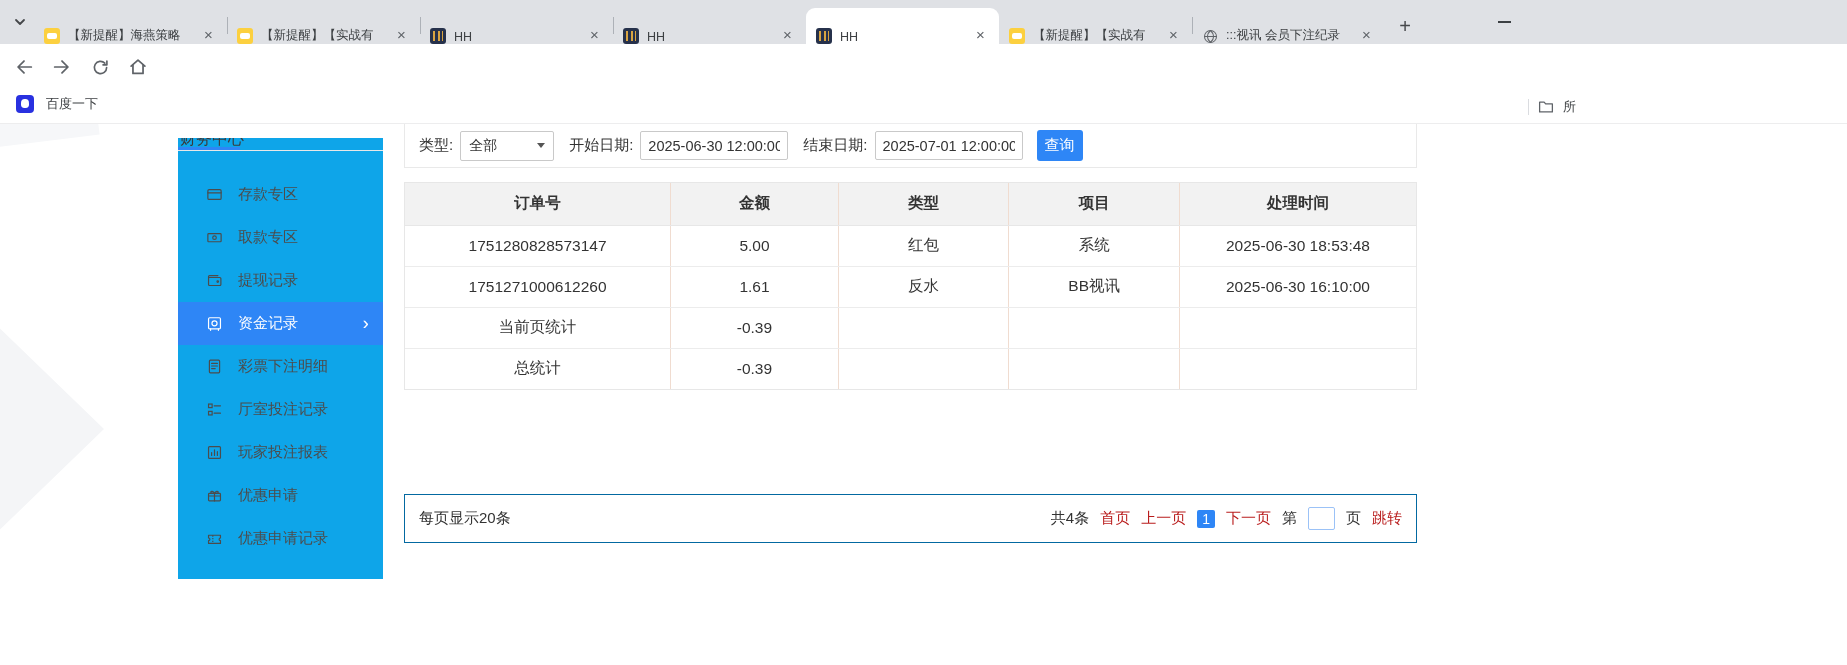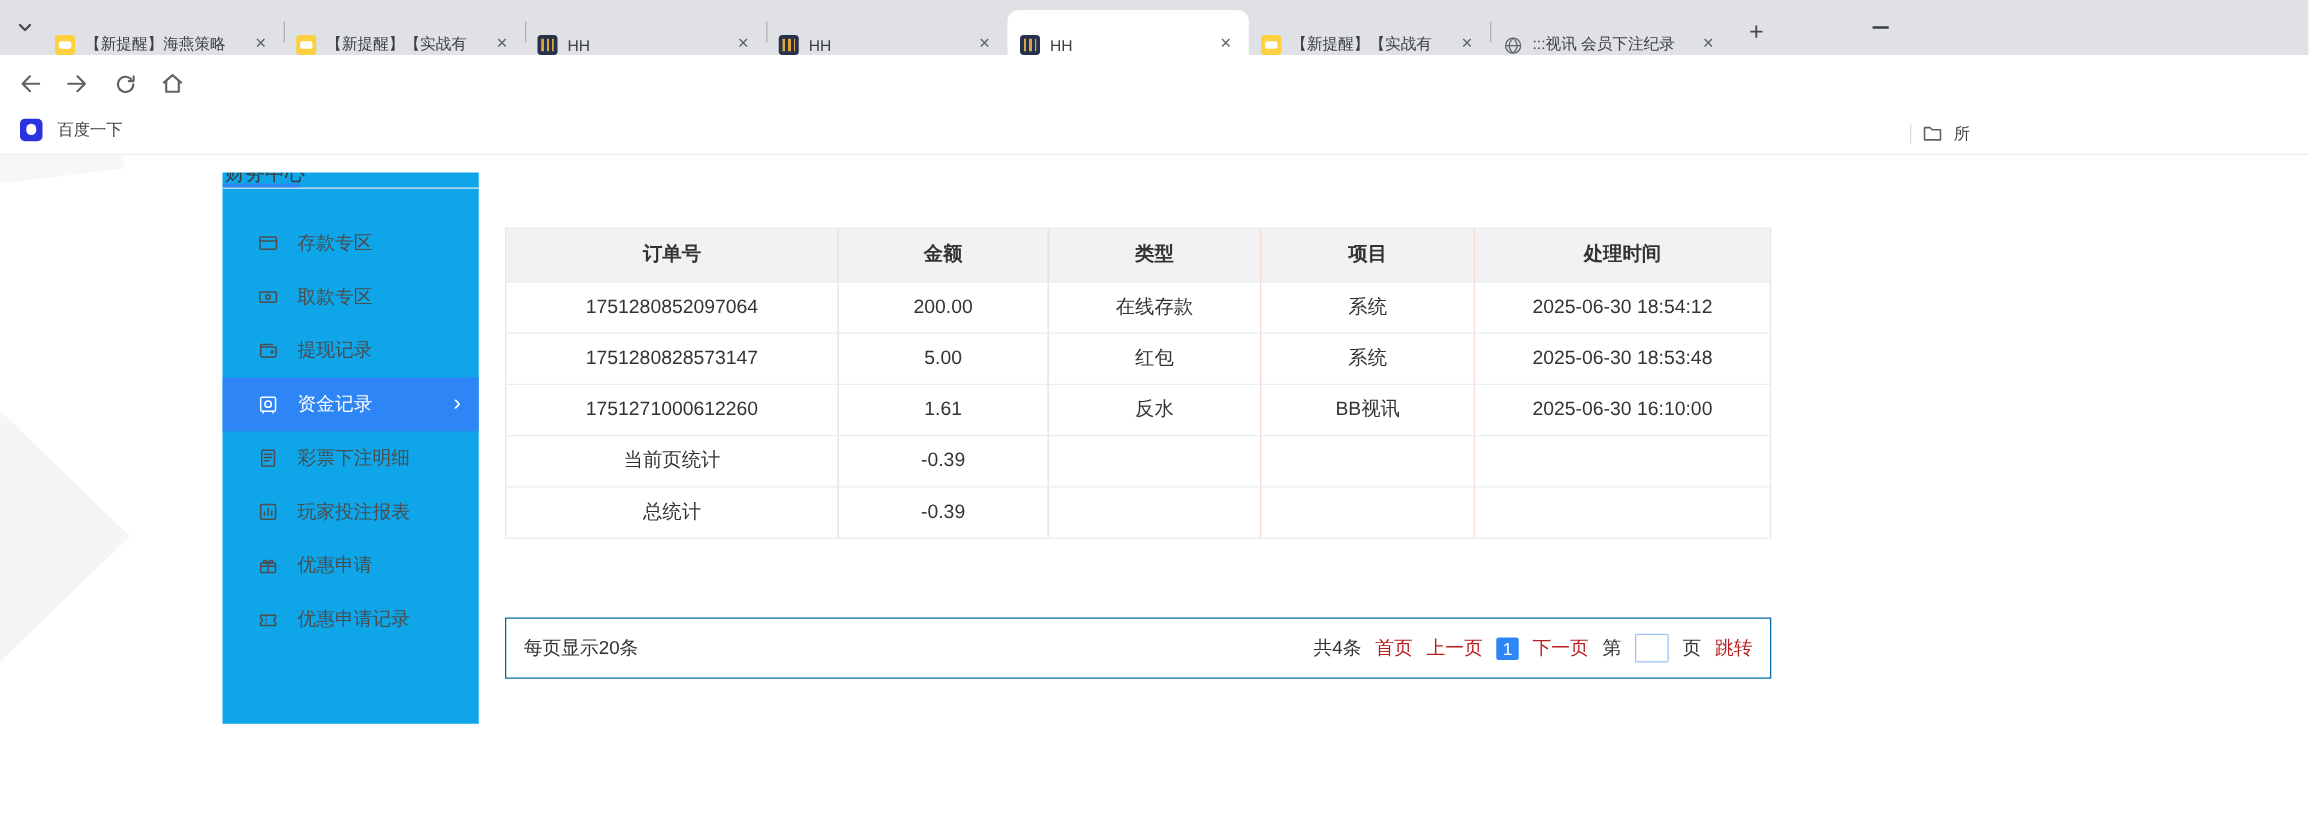--- a/index.html
+++ b/index.html
@@ -282,20 +282,28 @@
         </div>
         <div class="sb-item">
           <svg width="17" height="17" viewBox="0 0 20 20" fill="none" stroke="currentColor" stroke-width="1.4" stroke-linecap="round">
               <rect x="4" y="2.6" width="12" height="14.8" rx="1.2"></rect>
               <path d="M6.6 6.4h6.8M6.6 9.4h6.8M6.6 12.4h4.2"></path>
             </svg>
           <span>彩票下注明细</span>
         </div>
         <div class="sb-item">
           <svg width="17" height="17" viewBox="0 0 20 20" fill="none" stroke="currentColor" stroke-width="1.4" stroke-linecap="round">
+              <rect x="3" y="3.6" width="4.2" height="4.2"></rect>
+              <rect x="3" y="12.2" width="4.2" height="4.2"></rect>
+              <path d="M9.6 5.7H17M9.6 14.3H17"></path>
+            </svg>
+          <span>厅室投注记录</span>
+        </div>
+        <div class="sb-item">
+          <svg width="17" height="17" viewBox="0 0 20 20" fill="none" stroke="currentColor" stroke-width="1.4" stroke-linecap="round">
               <rect x="3" y="3" width="14" height="14" rx="1.2"></rect>
               <path d="M6.6 13.4V10M10 13.4V6.8M13.4 13.4V9"></path>
             </svg>
           <span>玩家投注报表</span>
         </div>
         <div class="sb-item">
           <svg width="17" height="17" viewBox="0 0 20 20" fill="none" stroke="currentColor" stroke-width="1.4" stroke-linecap="round" stroke-linejoin="round">
               <rect x="3" y="7.6" width="14" height="8.8" rx="1"></rect>
               <path d="M3 10.6h14M10 7.6v8.8"></path>
               <path d="M10 7.6C8.8 4.8 5.6 4.4 5.6 6.3c0 1.3 2.2 1.3 4.4 1.3 2.2 0 4.4 0 4.4-1.3 0-1.9-3.2-1.5-4.4 1.3z"></path>
@@ -305,20 +313,32 @@
         <div class="sb-item">
           <svg width="17" height="17" viewBox="0 0 20 20" fill="none" stroke="currentColor" stroke-width="1.4" stroke-linejoin="round">
               <path d="M3 6.2h14v3.2a1.6 1.6 0 0 0 0 3.2v3.2H3v-3.2a1.6 1.6 0 0 0 0-3.2z"></path>
               <path d="M8 6.2v9.6" stroke-dasharray="1.6 1.6"></path>
             </svg>
           <span>优惠申请记录</span>
         </div>
       </div>
     </div>
 
+    <div class="filter-panel">
+      <span class="f-label">类型:</span>
+      <div class="sel">
+        <span>全部</span>
+        <span class="sel-arrow"></span>
+      </div>
+      <span class="f-label ml16">开始日期:</span>
+      <input class="inp" value="2025-06-30 12:00:00" style="">
+      <span class="f-label ml16">结束日期:</span>
+      <input class="inp" value="2025-07-01 12:00:00" style="">
+      <button class="btn-search">查询</button>
+    </div>
 
     <div class="table-panel">
       <table>
         <colgroup>
           <col style="width:266px">
             <col style="width:168px">
             <col style="width:171px">
             <col style="width:171px">
             <col style="width:237px">
         </colgroup>
@@ -326,27 +346,20 @@
           <tr>
             <th>订单号</th>
             <th>金额</th>
             <th>类型</th>
             <th>项目</th>
             <th>处理时间</th>
           </tr>
         </thead>
         <tbody>
           <tr>
-            <td>1751280852097064</td>
-            <td>200.00</td>
-            <td>在线存款</td>
-            <td>系统</td>
-            <td>2025-06-30 18:54:12</td>
-          </tr>
-          <tr>
             <td>1751280828573147</td>
             <td>5.00</td>
             <td>红包</td>
             <td>系统</td>
             <td>2025-06-30 18:53:48</td>
           </tr>
           <tr>
             <td>1751271000612260</td>
             <td>1.61</td>
             <td>反水</td>

